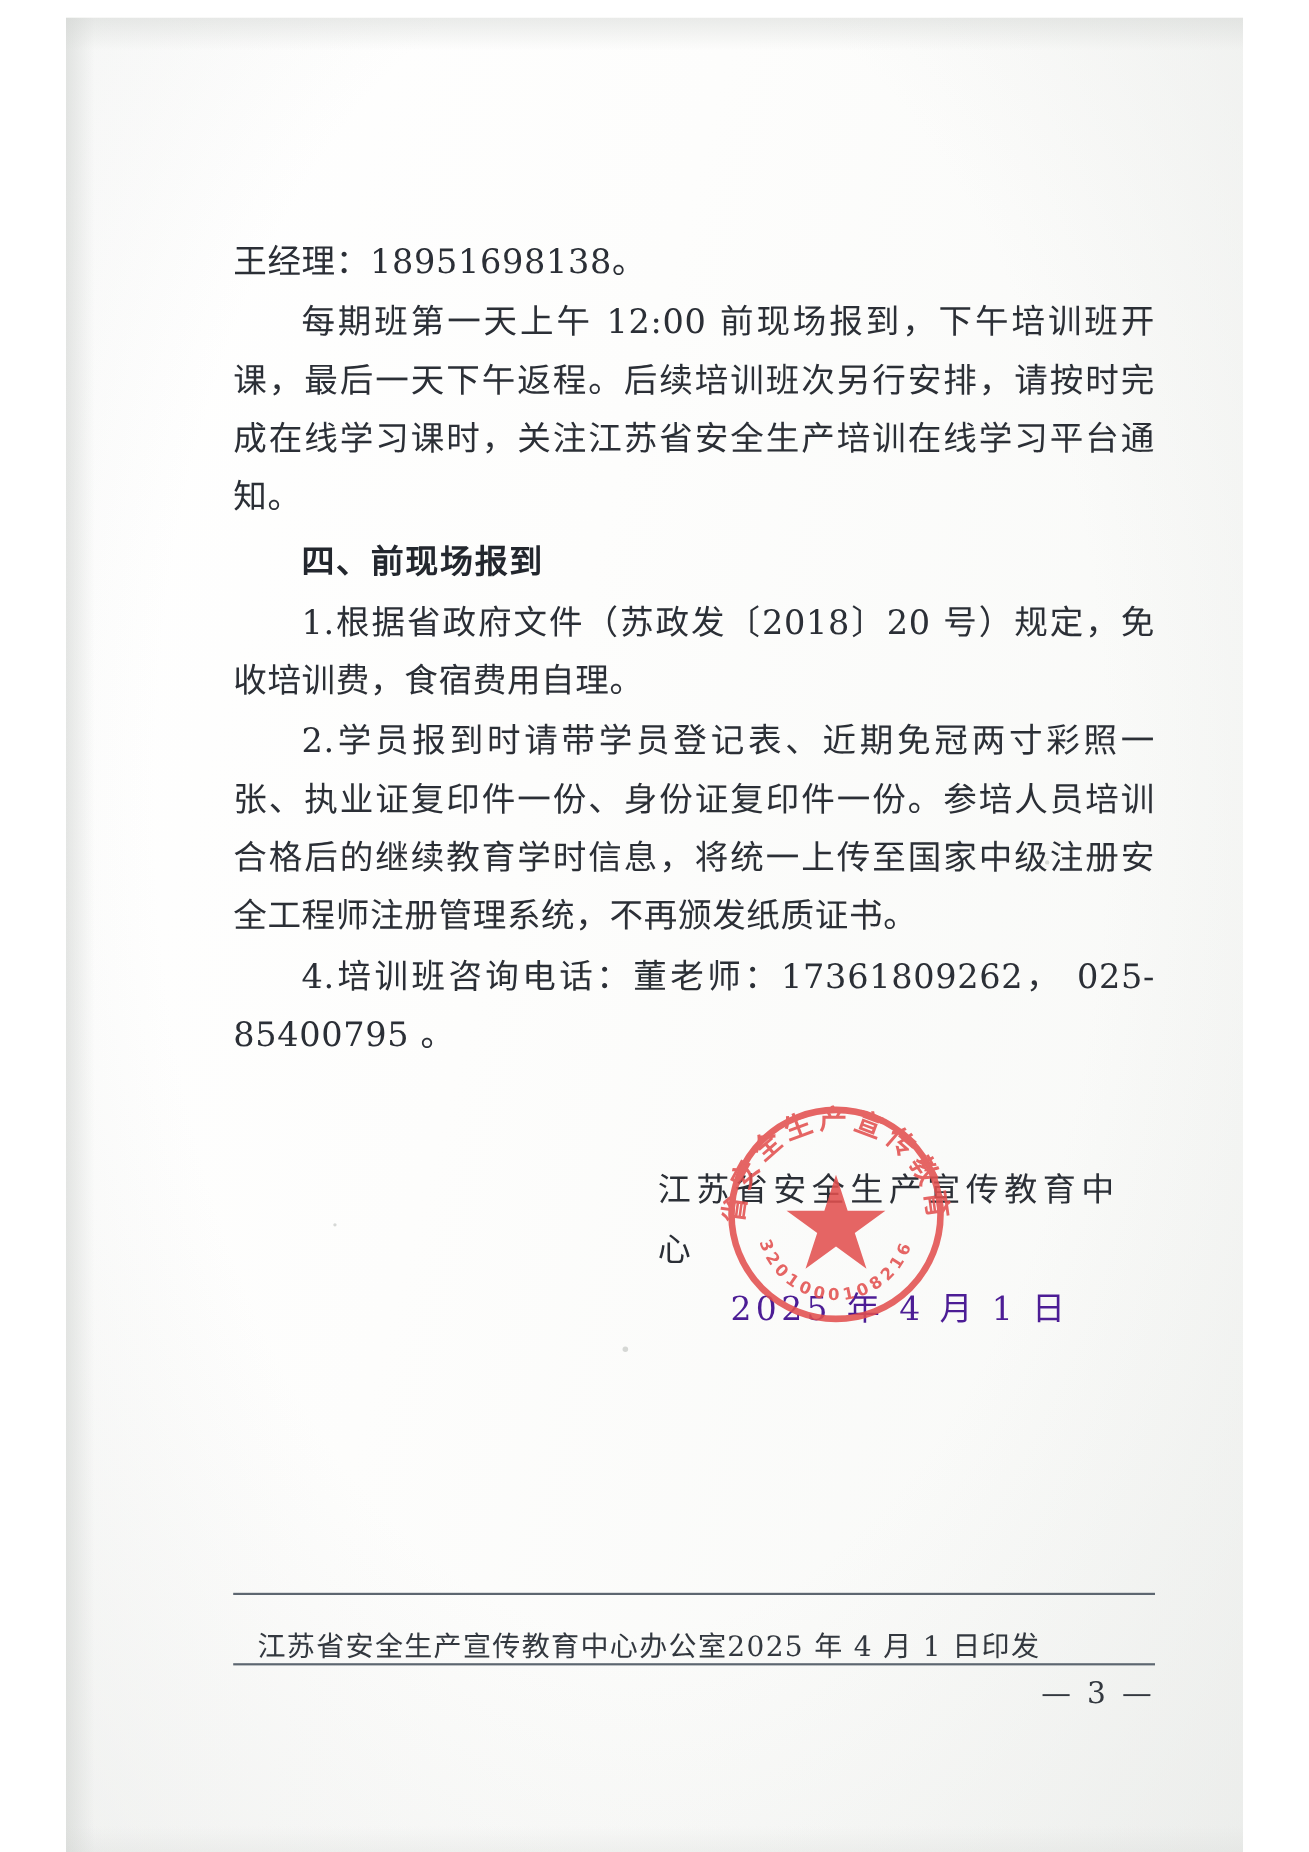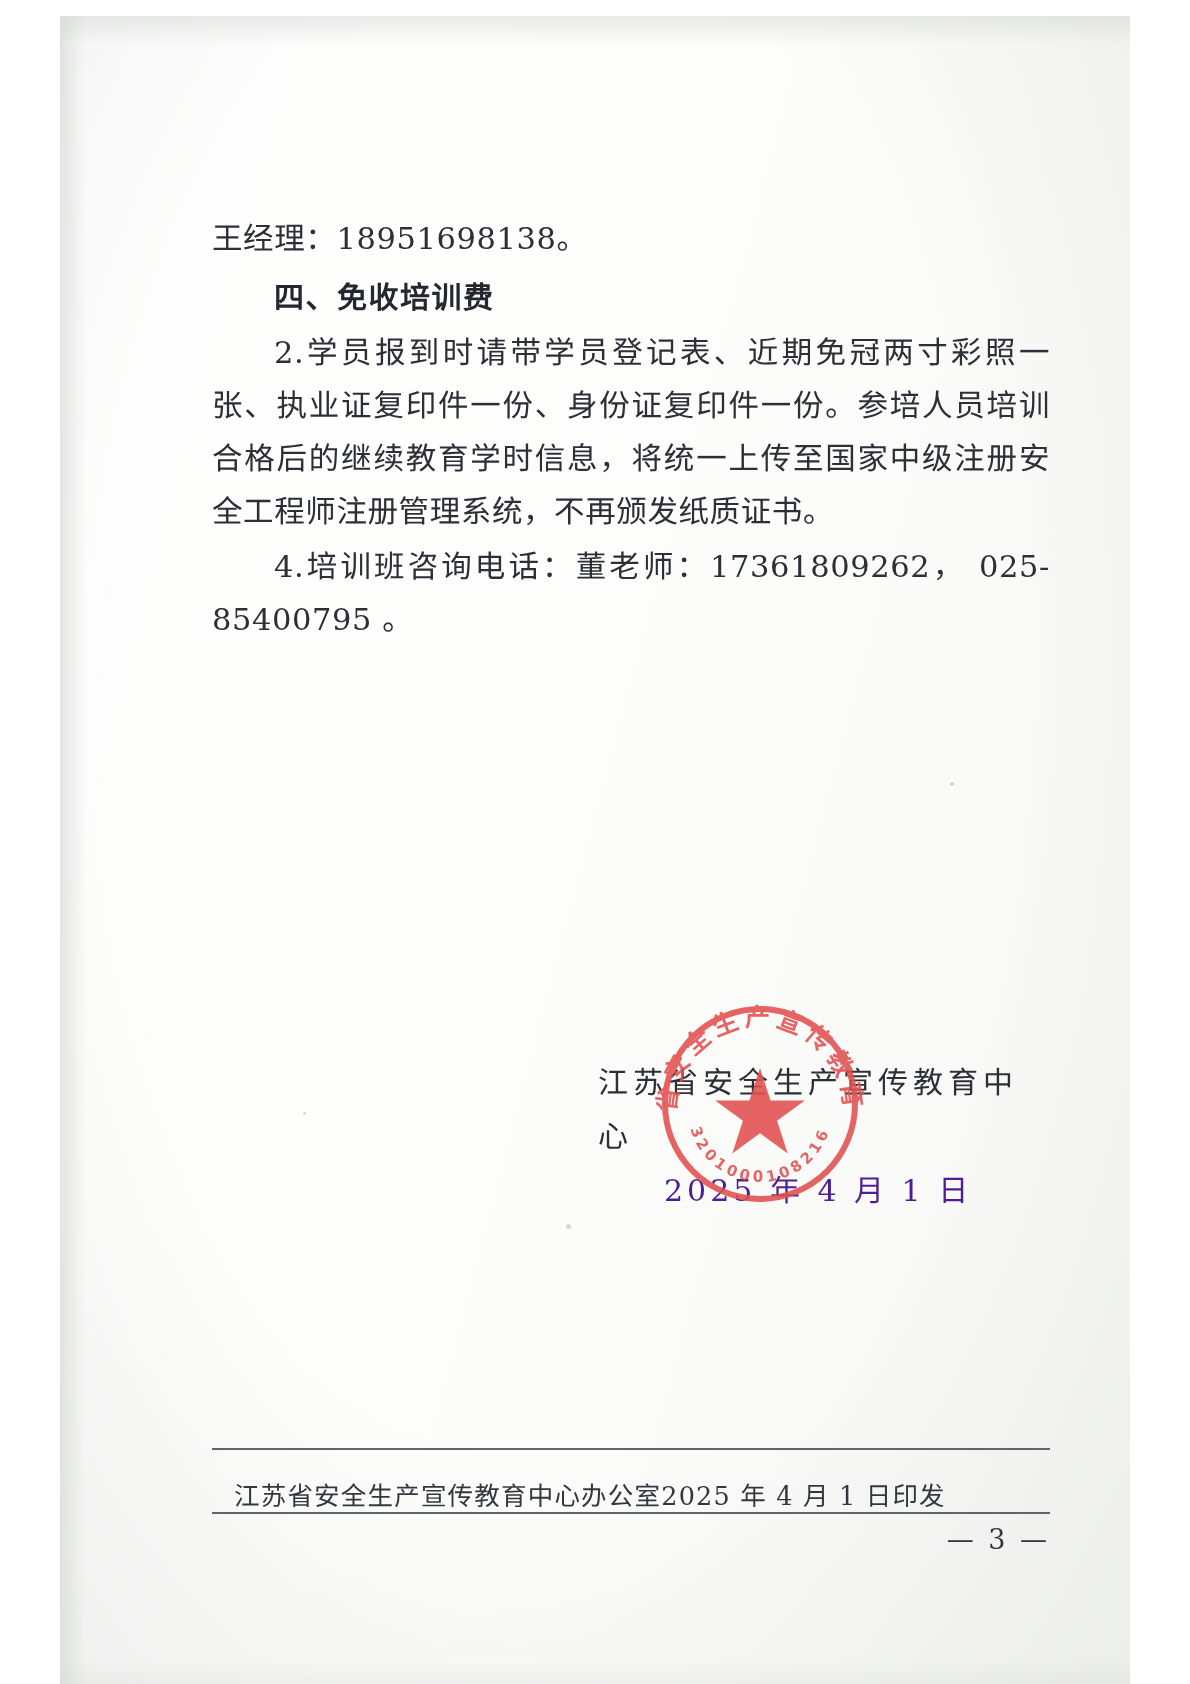--- a/index.html
+++ b/index.html
@@ -180,23 +180,25 @@
   <div class="scan-edge-bottom"></div>
 
   <div class="speck" style="left:506px;top:1208px;width:5px;height:5px;"></div>
   <div class="speck" style="left:890px;top:766px;width:4px;height:4px;"></div>
   <div class="speck" style="left:243px;top:1096px;width:3px;height:3px;"></div>
 
   <div class="body-area">
 
     <p class="para">王经理：18951698138。</p>
 
-
-    <h2 class="section-heading">四、免收培训费</h2>
-
+    <p class="para indent">每期班第一天上午 12:00 前现场报到，下午培训班开课，最后一天下午返程。后续培训班次另行安排，请按时完成在线学习课时，关注江苏省安全生产培训在线学习平台通知。</p>
+
+    <h2 class="section-heading">四、前现场报到</h2>
+
+    <p class="para indent">1.根据省政府文件（苏政发〔2018〕20 号）规定，免收培训费，食宿费用自理。</p>
 
     <p class="para indent">2.学员报到时请带学员登记表、近期免冠两寸彩照一张、执业证复印件一份、身份证复印件一份。参培人员培训合格后的继续教育学时信息，将统一上传至国家中级注册安全工程师注册管理系统，不再颁发纸质证书。</p>
 
 
     <p class="para indent">4.培训班咨询电话：董老师：17361809262， 025-85400795 。</p>
   </div>
 
   <div class="signature-block">
     <div class="sig-line">江苏省安全生产宣传教育中心</div>
     <div class="sig-date">2025 年 4 月 1 日</div>

